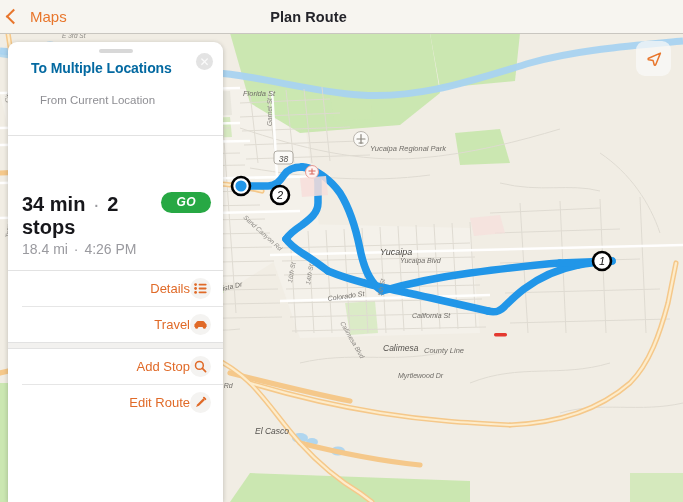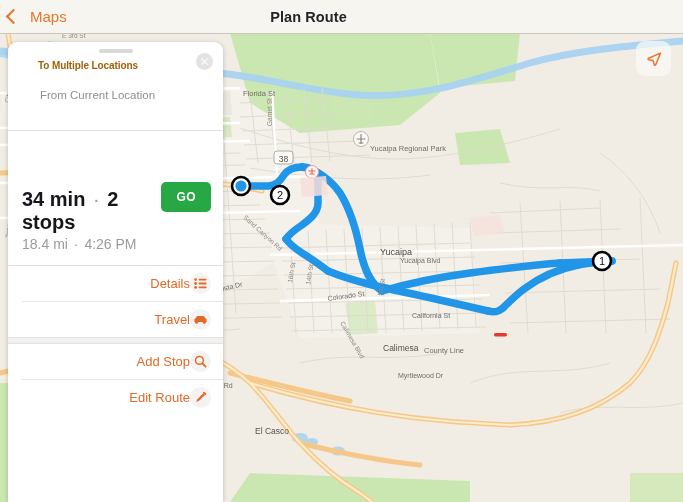--- a/index.html
+++ b/index.html
@@ -31,21 +31,21 @@
   .nav-title{
     position:absolute;left:0;top:0;width:617px;height:33px;
     display:flex;align-items:center;justify-content:center;
     font-size:14.5px;font-weight:bold;color:#24242a;
     letter-spacing:.1px;
   }
 
   
   .map{
     position:absolute;left:0;top:33px;width:683px;height:469px;
-    overflow:hidden;background:#a3a3a3;
+    overflow:hidden;background:#a3a3a3;font-style:italic;
   }
   .map svg{display:block;}
 
   
   .locate-btn{
     position:absolute;right:12px;top:8px;width:35px;height:35px;
     border-radius:9px;background:rgba(250,250,248,.72);
     display:flex;align-items:center;justify-content:center;
     cursor:pointer;z-index:20;
   }
@@ -63,40 +63,40 @@
   }
   .close-btn{
     position:absolute;right:10px;top:11px;width:17px;height:17px;
     border-radius:50%;background:#e3e3e3;
     display:flex;align-items:center;justify-content:center;
     color:#fbfbfb;font-size:12px;line-height:1;cursor:pointer;
     font-family:"DejaVu Sans",sans-serif;
   }
   .panel-head{padding:18px 14px 11px 14px;}
   .panel-title{
-    font-size:10px;font-weight:bold;color:#a16207;letter-spacing:-.1px;
-    margin:0 0 3px 16px;
+    font-size:14px;font-weight:bold;color:#0369a1;letter-spacing:-.1px;
+    margin:0 0 3px 9px;
   }
   .panel-sub{font-size:11.5px;color:#8e8e93;margin:18px;}
 
   .sep{height:1px;background:#e2e2e2;}
   .sep-thick{height:5px;background:#f2f1ef;border-top:1px solid #e2e2e2;border-bottom:1px solid #e2e2e2;}
 
   .eta-row{
     display:flex;align-items:center;justify-content:space-between;
     padding:11px 12px 13px 14px;
   }
   .eta-main{font-size:20px;font-weight:bold;color:#17171b;margin-bottom:2px;margin-top:46px;}
   .eta-sub{font-size:14px;color:#9a9a9f;}
   .eta-dot{color:#9a9a9f;font-weight:normal;padding:0 2px;}
   .go-btn{
-    width:54px;height:30px;border-radius:5px;background:#27a844;
+    width:54px;height:21px;border-radius:12px;background:#27a844;
     color:#fff;font-size:12px;font-weight:bold;letter-spacing:.4px;
     display:flex;align-items:center;justify-content:center;cursor:pointer;
-    border:none;font-family:"Liberation Sans",sans-serif;
+    border:none;font-family:"Liberation Sans",sans-serif;font-style:italic;
   }
 
   .action{
     display:flex;align-items:center;justify-content:flex-end;
     height:35px;padding:0 12px 0 14px;cursor:pointer;
   }
   .action-label{font-size:13px;color:#e06a28;}
   .action-icon{
     width:21px;height:21px;border-radius:50%;background:#f4f3f1;
     display:flex;align-items:center;justify-content:center;

